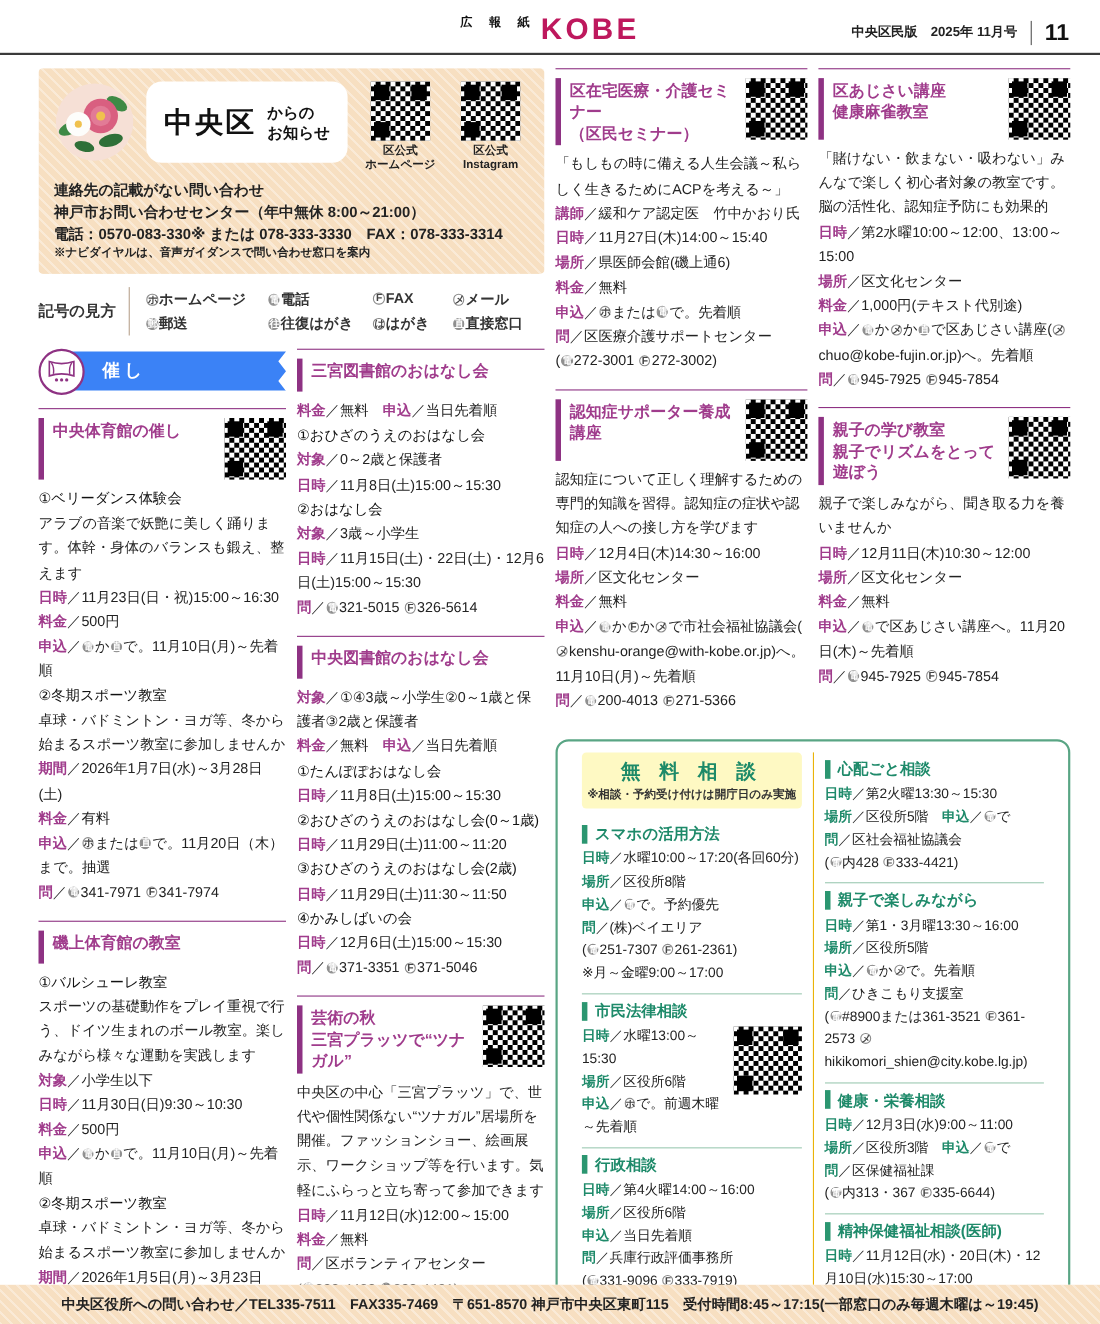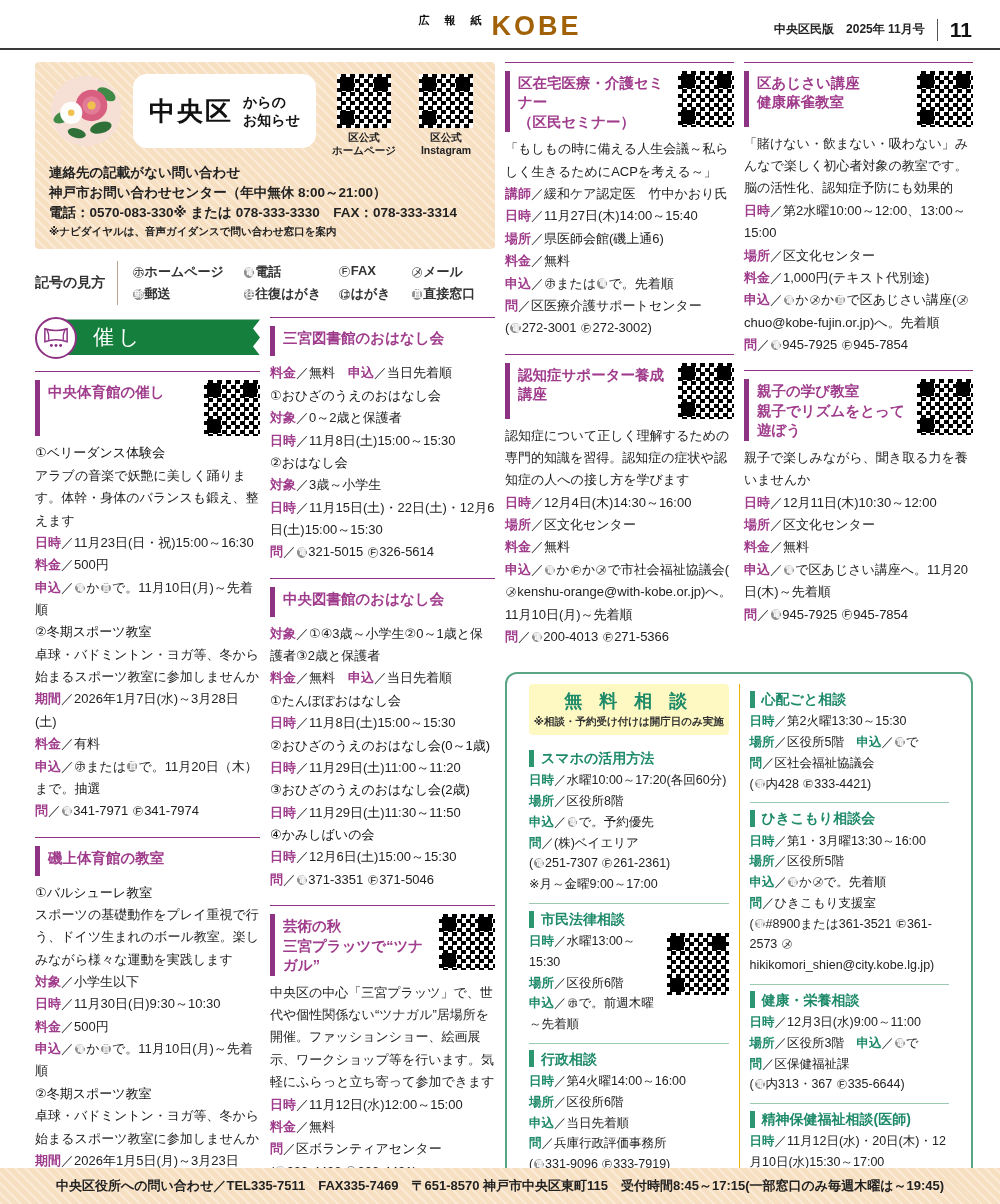--- a/index.html
+++ b/index.html
@@ -7,21 +7,21 @@
     width:1000px;height:1204px;overflow:hidden;background:#fff;
     font-family:"Liberation Sans","DejaVu Sans",sans-serif;
     color:#222;display:flex;flex-direction:column;
     -webkit-font-smoothing:antialiased;
   }
   
   .pg-header{height:46px;border-bottom:2px solid #3a3a3a;display:flex;align-items:flex-end;
     padding:0 28px 6px 28px;position:relative;}
   .logo-wrap{position:absolute;left:0;right:0;bottom:8px;display:flex;justify-content:center;align-items:flex-start;gap:4px;}
   .logo-pre{font-size:11px;letter-spacing:6px;font-weight:bold;color:#111;}
-  .logo-main{font-size:27px;font-weight:bold;letter-spacing:3px;color:#a16207;line-height:1;}
+  .logo-main{font-size:27px;font-weight:bold;letter-spacing:3px;color:#be185d;line-height:1;}
   .edition-wrap{margin-left:auto;display:flex;align-items:center;gap:12px;z-index:2;}
   .edition{font-size:12px;font-weight:bold;color:#222;}
   .pg-sep{width:1px;height:22px;background:#555;}
   .pg-num{font-size:21px;font-weight:bold;color:#111;}
   
   .main{flex:0 0 auto;height:1106px;overflow:hidden;display:flex;gap:10px;padding:12px 27px 0 35px;}
   .half{display:flex;flex-direction:column;}
   .half-l{width:460px;}
   .half-r{width:468px;}
   .cols{display:flex;gap:10px;}
@@ -37,31 +37,31 @@
   .qr-group{margin-left:auto;display:flex;gap:12px;}
   .qr-item{display:flex;flex-direction:column;align-items:center;width:70px;}
   .qr{width:54px;height:54px;background:
       linear-gradient(#000,#000) left 3px top 3px/14px 14px no-repeat,
       linear-gradient(#000,#000) right 3px top 3px/14px 14px no-repeat,
       linear-gradient(#000,#000) left 3px bottom 3px/14px 14px no-repeat,
       repeating-conic-gradient(#000 0% 25%,#fff 0% 50%) 0 0/9px 9px;
       background-color:#fff;flex:0 0 auto;}
   .qr-label{font-size:10.5px;font-weight:bold;text-align:center;line-height:1.25;margin-top:3px;white-space:pre-line;}
   .info-lines{margin-top:6px;font-size:13.5px;font-weight:bold;line-height:1.5;}
-  .info-lines .ln.small{font-size:10.5px;font-weight:bold;}
+  .info-lines .ln.small{font-size:10.5px;font-weight:bold;font-family:Liberation Mono, monospace;}
   
   .legend{display:flex;align-items:center;margin:2px 0 12px;min-height:44px;}
   .legend-label{font-size:14px;font-weight:bold;color:#333;padding-right:12px;}
   .legend-div{width:1px;align-self:stretch;background:#b8a48e;margin-right:14px;}
   .legend-grid{flex:1;display:grid;grid-template-columns:1.45fr 1.25fr 0.95fr 1.1fr;row-gap:4px;font-size:13px;font-weight:bold;color:#333;}
   
   .moyooshi{position:relative;height:40px;margin-bottom:14px;}
-  .moyooshi-bar{position:absolute;left:14px;right:0;top:2px;height:36px;background:#15803d;
+  .moyooshi-bar{position:absolute;left:14px;right:0;top:2px;height:36px;background:#3b82f6;
     clip-path:polygon(0 0,100% 0,calc(100% - 7px) 25%,100% 50%,calc(100% - 7px) 75%,100% 100%,0 100%);
-    display:flex;align-items:center;padding-left:44px;color:#fff;font-size:21px;font-weight:normal;letter-spacing:4px;}
+    display:flex;align-items:center;padding-left:44px;color:#fff;font-size:16px;font-weight:bold;letter-spacing:4px;}
   .moyooshi-icon{position:absolute;left:0;top:0;width:42px;height:42px;border-radius:50%;
     background:#fff;border:2.5px solid #8e3283;display:flex;align-items:center;justify-content:center;z-index:2;box-sizing:border-box;}
   
   .sec{border-top:1.5px solid #8e3283;padding-top:8px;margin-bottom:14px;}
   .sec-head{display:flex;align-items:flex-start;gap:8px;margin-bottom:6px;}
   .sec-bar{width:5px;align-self:stretch;min-height:30px;background:#8e3283;flex:0 0 auto;}
   .sec-title{margin:0;font-size:14.5px;font-weight:bold;color:#a03c8c;line-height:1.35;white-space:pre-line;padding-top:3px;flex:1;}
   .sec .qr{width:56px;height:56px;margin-left:auto;}
   .sec-body{font-size:13px;line-height:1.72;}
   .ln{word-break:break-word;overflow-wrap:anywhere;}
@@ -418,21 +418,21 @@
               <div class="sec-body">
                 <div class="ln"><span class="lbl">日時</span>／第2火曜13:30～15:30</div>
                 <div class="ln"><span class="lbl">場所</span>／区役所5階　<span class="lbl">申込</span>／<span class="circ fill">電</span>で</div>
                 <div class="ln"><span class="lbl">問</span>／区社会福祉協議会</div>
                 <div class="ln">(<span class="circ fill">電</span>内428 <span class="circ">F</span>333-4421)</div>
               </div>
             </section>
             <section class="gsec">
               <div class="gsec-head">
                 <div class="gsec-bar"></div>
-                <h4 class="gsec-title">ひきこもり相談会</h4>
+                <h4 class="gsec-title">親子で楽しみながら</h4>
               </div>
               <div class="sec-body">
                 <div class="ln"><span class="lbl">日時</span>／第1・3月曜13:30～16:00</div>
                 <div class="ln"><span class="lbl">場所</span>／区役所5階</div>
                 <div class="ln"><span class="lbl">申込</span>／<span class="circ fill">電</span>か<span class="circ">メ</span>で。先着順</div>
                 <div class="ln"><span class="lbl">問</span>／ひきこもり支援室</div>
                 <div class="ln">(<span class="circ fill">電</span>#8900または361-3521 <span class="circ">F</span>361-2573 <span class="circ">メ</span>hikikomori_shien@city.kobe.lg.jp)</div>
               </div>
             </section>
             <section class="gsec">

